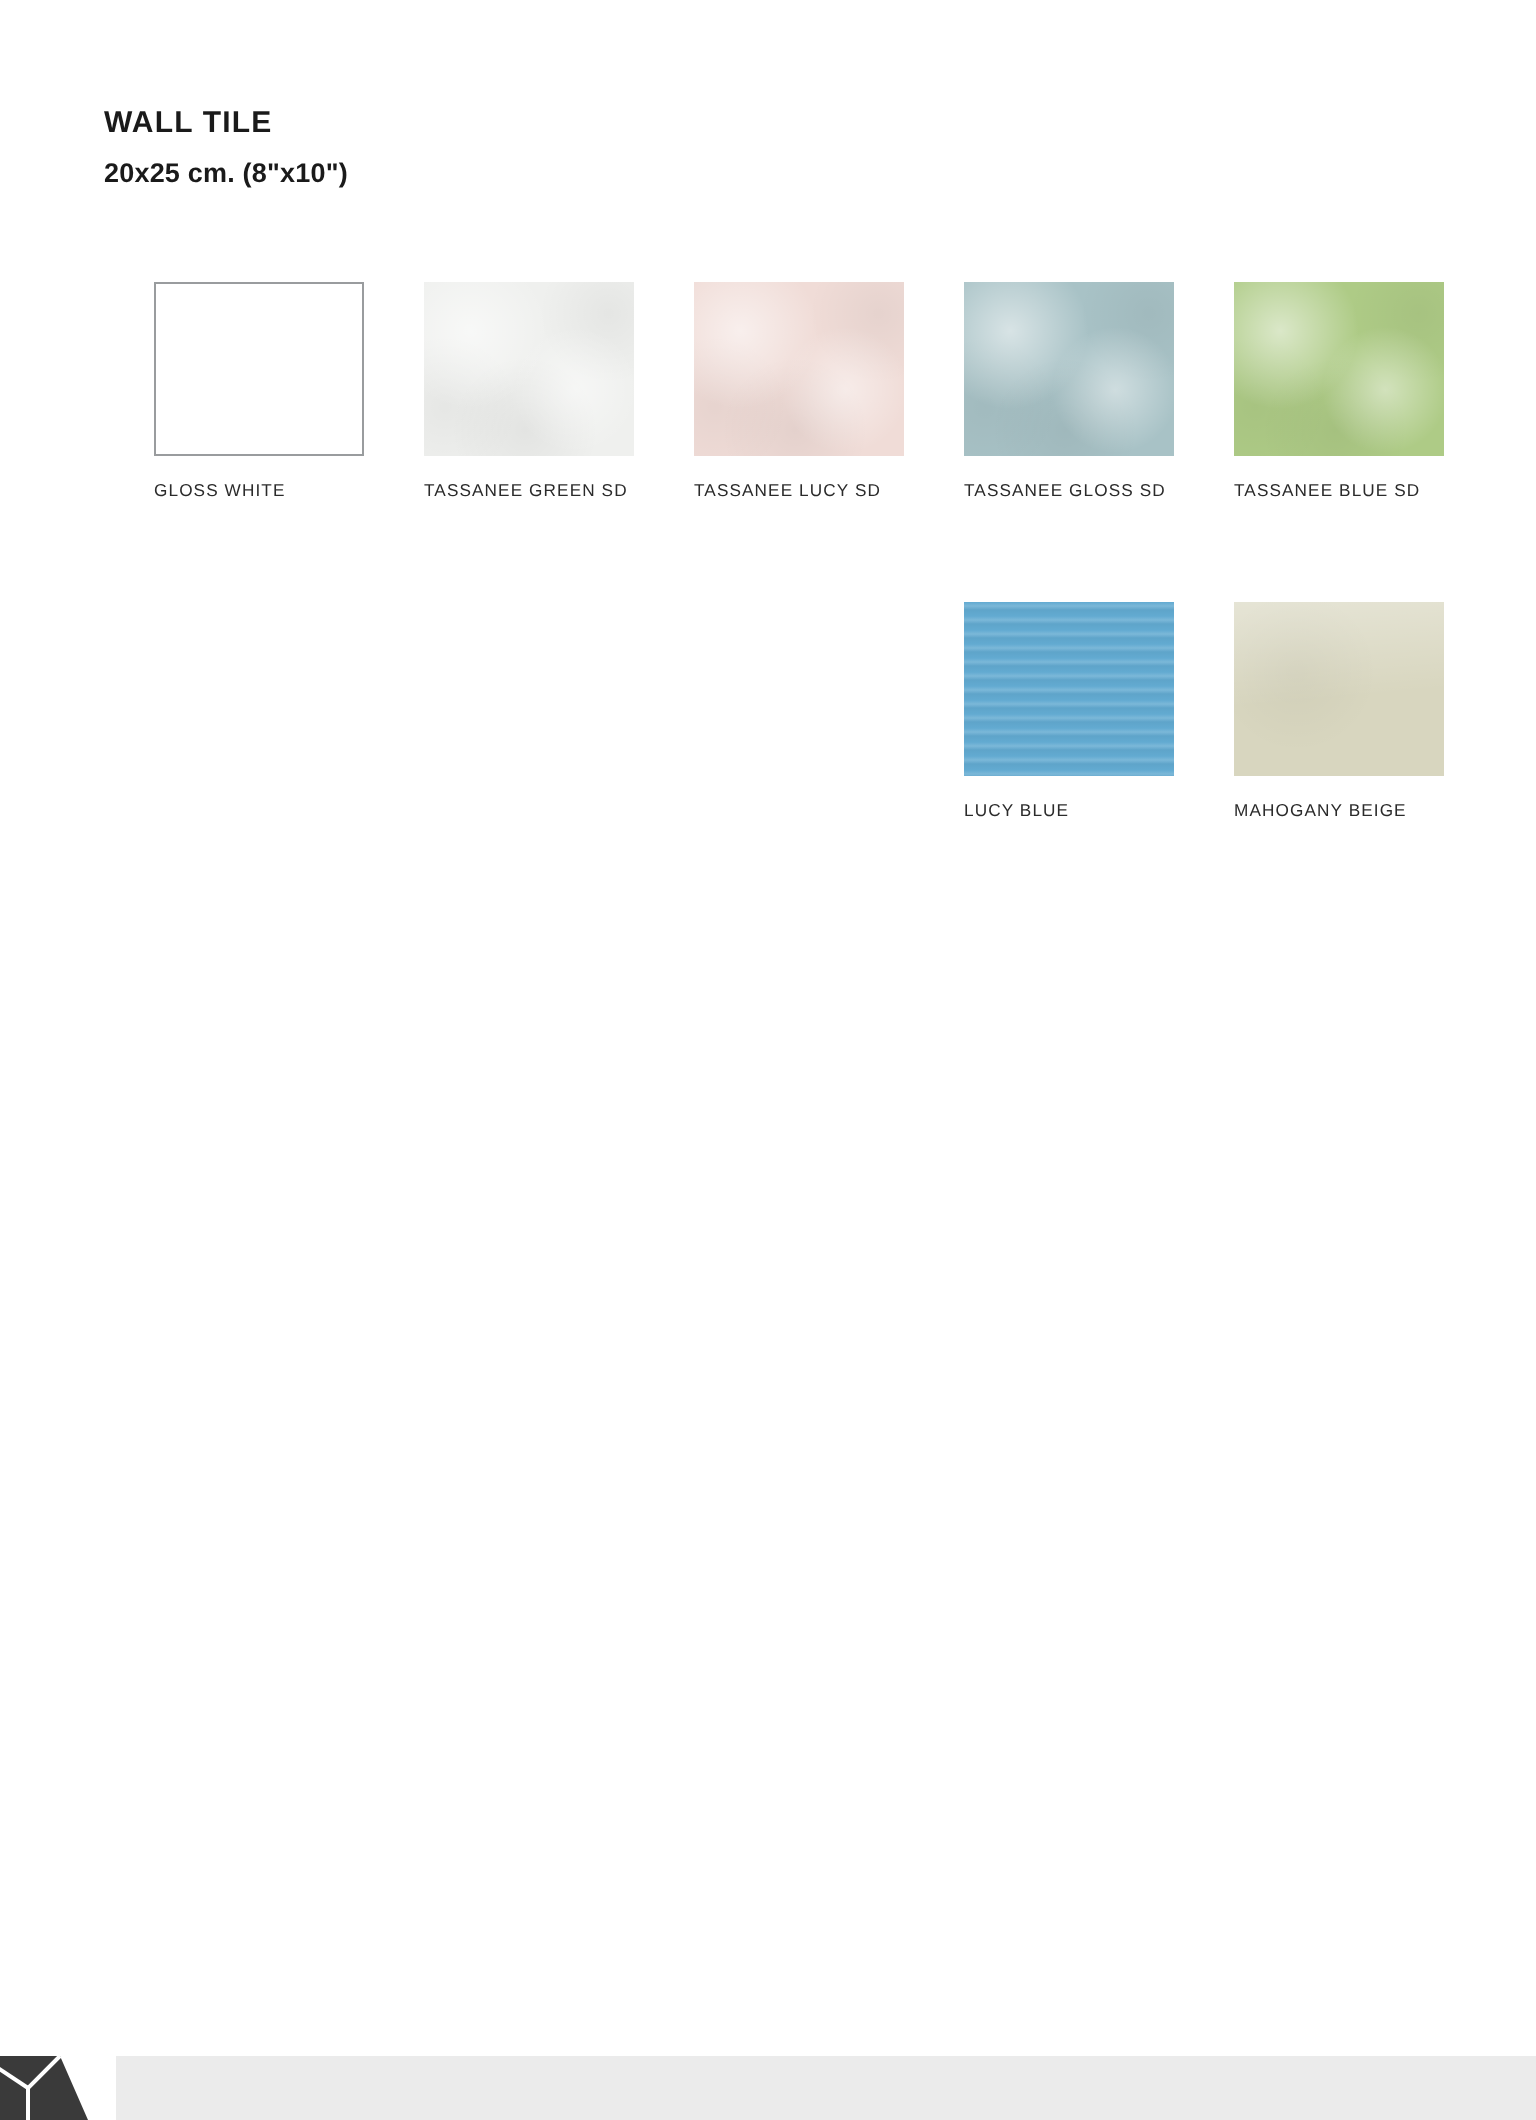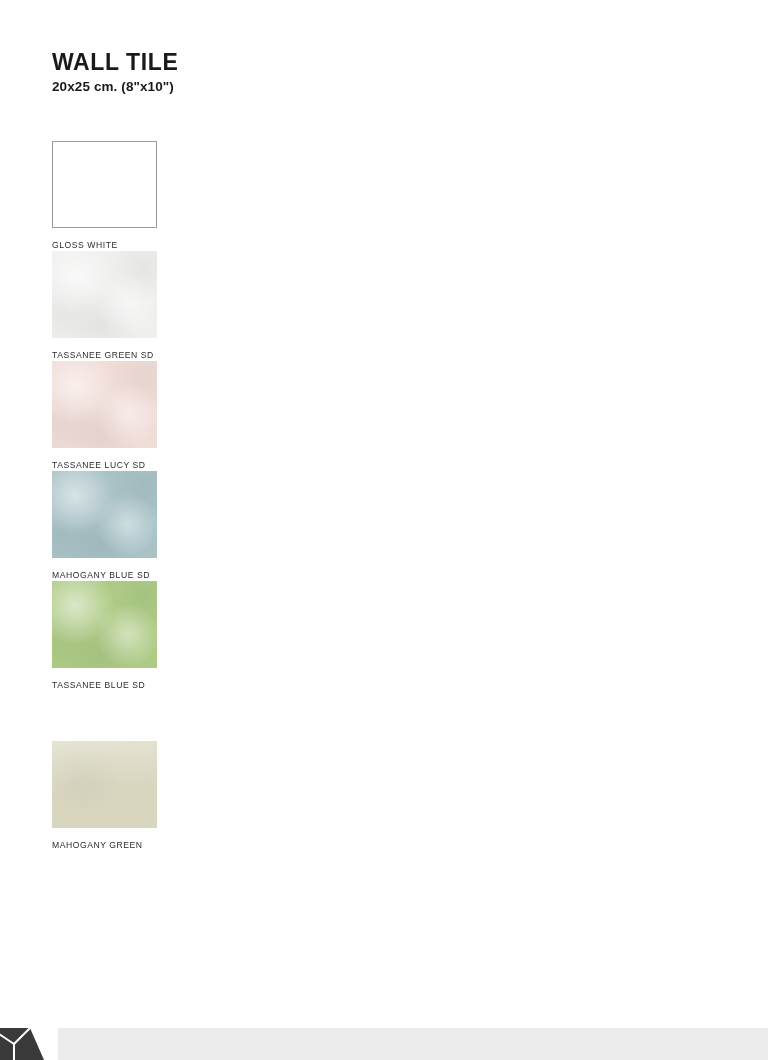--- a/index.html
+++ b/index.html
@@ -23,21 +23,21 @@
   }
 
   
   .header {
     position: absolute;
     left: 52px;
     top: 52px;
     width: 660px;
   }
   .title {
-    font-size: 23px;
+    font-size: 15px;
     font-weight: bold;
     color: #1a1a1a;
     letter-spacing: 0.6px;
     line-height: 20px;
     margin: 0;
   }
   .subtitle {
     font-size: 13.5px;
     font-weight: bold;
     color: #1a1a1a;
@@ -48,22 +48,23 @@
 
   
   .grid {
     position: absolute;
     left: 52px;
     top: 141px;
     width: 700px;
   }
   .row {
     display: flex;
-    flex-direction: column;
+    flex-direction: row;
     margin-bottom: 50px;
+    justify-content: flex-end;
   }
   .cell {
     width: 105px;
     margin-right: 30px;
     position: relative;
   }
   .swatch {
     width: 105px;
     height: 87px;
     position: relative;
@@ -175,36 +176,42 @@
       <div class="cell">
         <div class="swatch" style="background-color: rgb(240, 220, 215);">
           <div class="grain tex-mottle"></div>
         </div>
         <div class="label">TASSANEE LUCY SD</div>
       </div>
       <div class="cell">
         <div class="swatch" style="background-color: rgb(168, 194, 198);">
           <div class="grain tex-mottle"></div>
         </div>
-        <div class="label">MAHOGANY BLUE SD</div>
+        <div class="label">TASSANEE GLOSS SD</div>
       </div>
       <div class="cell">
         <div class="swatch" style="background-color: rgb(174, 203, 134);">
           <div class="grain tex-mottle"></div>
         </div>
         <div class="label">TASSANEE BLUE SD</div>
       </div>
     </div>
 
     <div class="row">
+      <div class="cell">
+        <div class="swatch" style="background-color: rgb(98, 170, 209);">
+          <div class="grain tex-streak"></div>
+        </div>
+        <div class="label">LUCY BLUE</div>
+      </div>
       <div class="cell">
         <div class="swatch" style="background-color: rgb(216, 214, 191);">
           <div class="grain tex-soft"></div>
         </div>
-        <div class="label">MAHOGANY GREEN</div>
+        <div class="label">MAHOGANY BEIGE</div>
       </div>
     </div>
   </div>
 
   <div class="footer">
     <div class="footer-bar" style="background: rgb(235, 235, 235);"></div>
     <div class="footer-logo">
       <svg width="50" height="40" viewBox="0 0 50 40" xmlns="http://www.w3.org/2000/svg">
         <polygon points="-10,8 30,8 44,40 -10,40" fill="#3a3a3a"></polygon>
         <polyline points="30,8 14,24 14,40" fill="none" stroke="#ffffff" stroke-width="2"></polyline>

